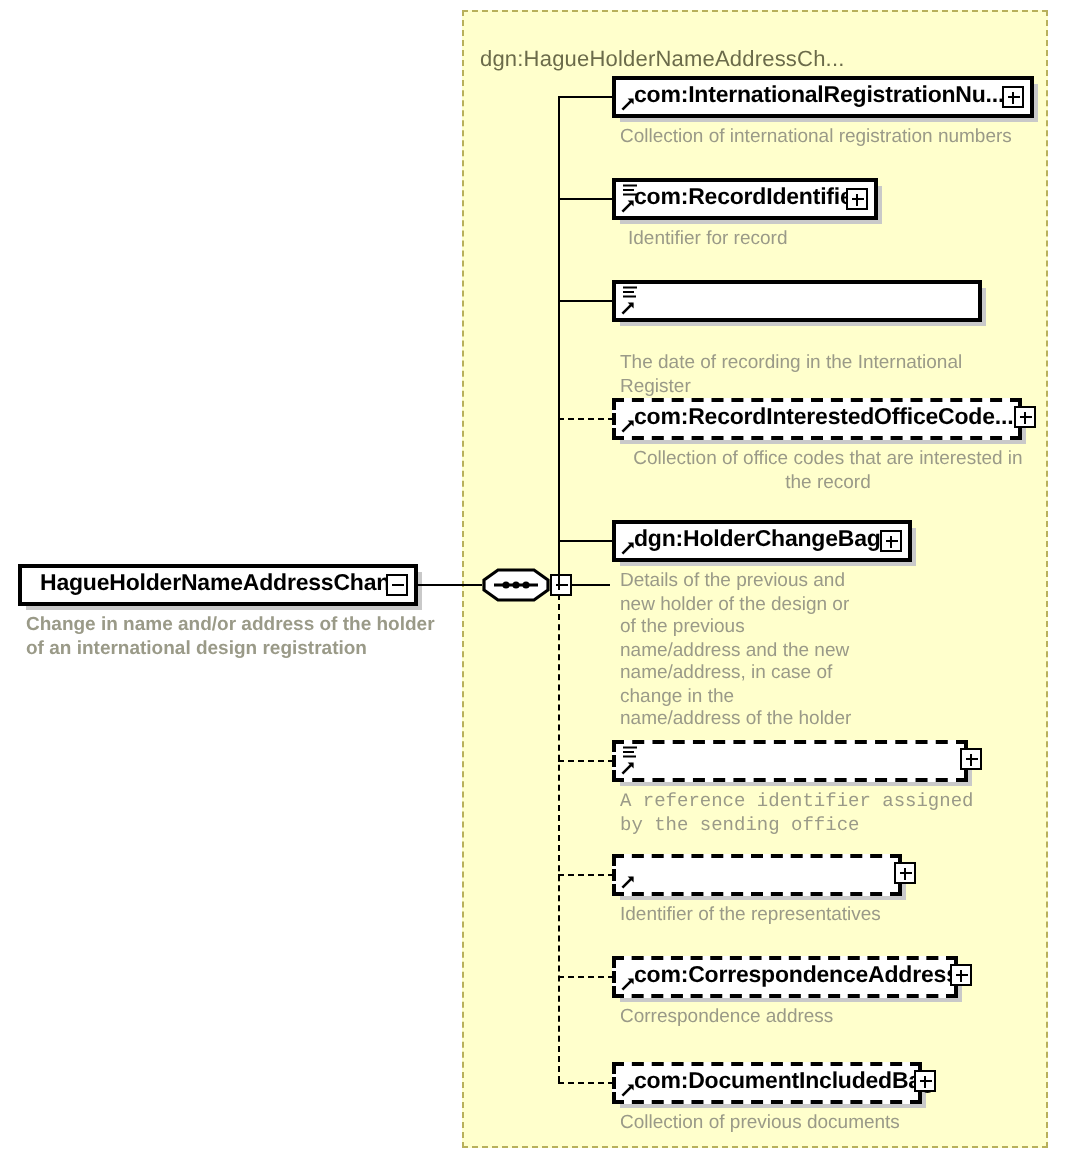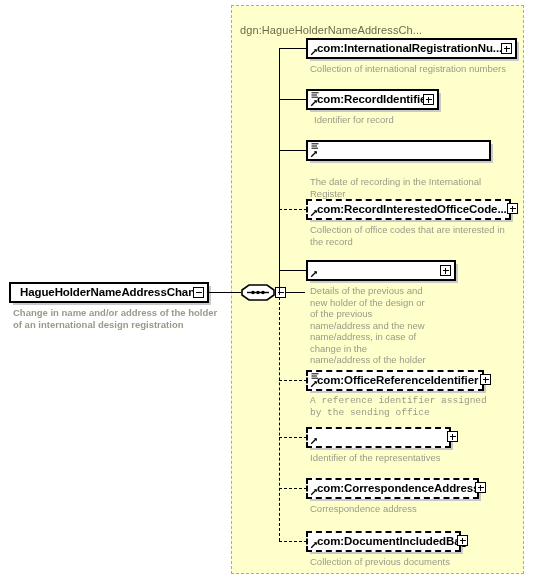--- a/index.html
+++ b/index.html
@@ -224,35 +224,35 @@
 
 <div class="line h-dash" style="left:279px; top:209px; width:28px;"></div>
 <div class="node optional" style="left:306px; top:199px; width:205px;">
   <span class="label">com:RecordInterestedOfficeCode...</span>
   <svg class="arrow-icon" viewBox="0 0 8 8">
     <path d="M1.2 6.8 L6.2 1.8" stroke="#000" stroke-width="1.3" fill="none"></path>
     <path d="M6.8 1.2 L6.8 4.2 L3.8 1.2 Z" fill="#000"></path>
   </svg>
 </div>
 <span class="ctrl plus" style="left:507px; top:203px;"></span>
-<div class="desc" style="left:310px; top:224px; width:208px;">Collection of office codes that are  interested in the record</div>
+<div class="desc" style="left:310px; top:224px; width:208px;text-align:center;">Collection of office codes that are  interested in the record</div>
 
 <div class="line h-solid" style="left:279px; top:270px; width:28px;"></div>
 <div class="node" style="left:306px; top:260px; width:150px;">
+  <span class="label">dgn:HolderChangeBag</span>
   <svg class="arrow-icon" viewBox="0 0 8 8">
     <path d="M1.2 6.8 L6.2 1.8" stroke="#000" stroke-width="1.3" fill="none"></path>
     <path d="M6.8 1.2 L6.8 4.2 L3.8 1.2 Z" fill="#000"></path>
   </svg>
   <span class="ctrl plus inner" style="right:3px;"></span>
 </div>
 <div class="desc" style="left:310px; top:285px; width:118px;">Details of the previous and new holder of the design or of the previous name/address and the new name/address, in case of change in the name/address of the holder</div>
 
 <div class="line h-dash" style="left:279px; top:380px; width:28px;"></div>
 <div class="node optional" style="left:306px; top:370px; width:178px;">
-  <span class="label">com:OfficeReferenceIdentifier</span>
   <svg class="lines-icon" viewBox="0 0 8 7">
     <path d="M0.5 0.8 H7.5 M0.5 3 H6 M0.5 5.2 H7" stroke="#000" stroke-width="1" fill="none"></path>
   </svg>
   <svg class="arrow-icon" viewBox="0 0 8 8">
     <path d="M1.2 6.8 L6.2 1.8" stroke="#000" stroke-width="1.3" fill="none"></path>
     <path d="M6.8 1.2 L6.8 4.2 L3.8 1.2 Z" fill="#000"></path>
   </svg>
 </div>
 <span class="ctrl plus" style="left:480px; top:374px;"></span>
 <div class="desc" style="left:310px; top:395px; width:185px;font-family:Liberation Mono, monospace;">A reference identifier assigned by the sending office</div>

